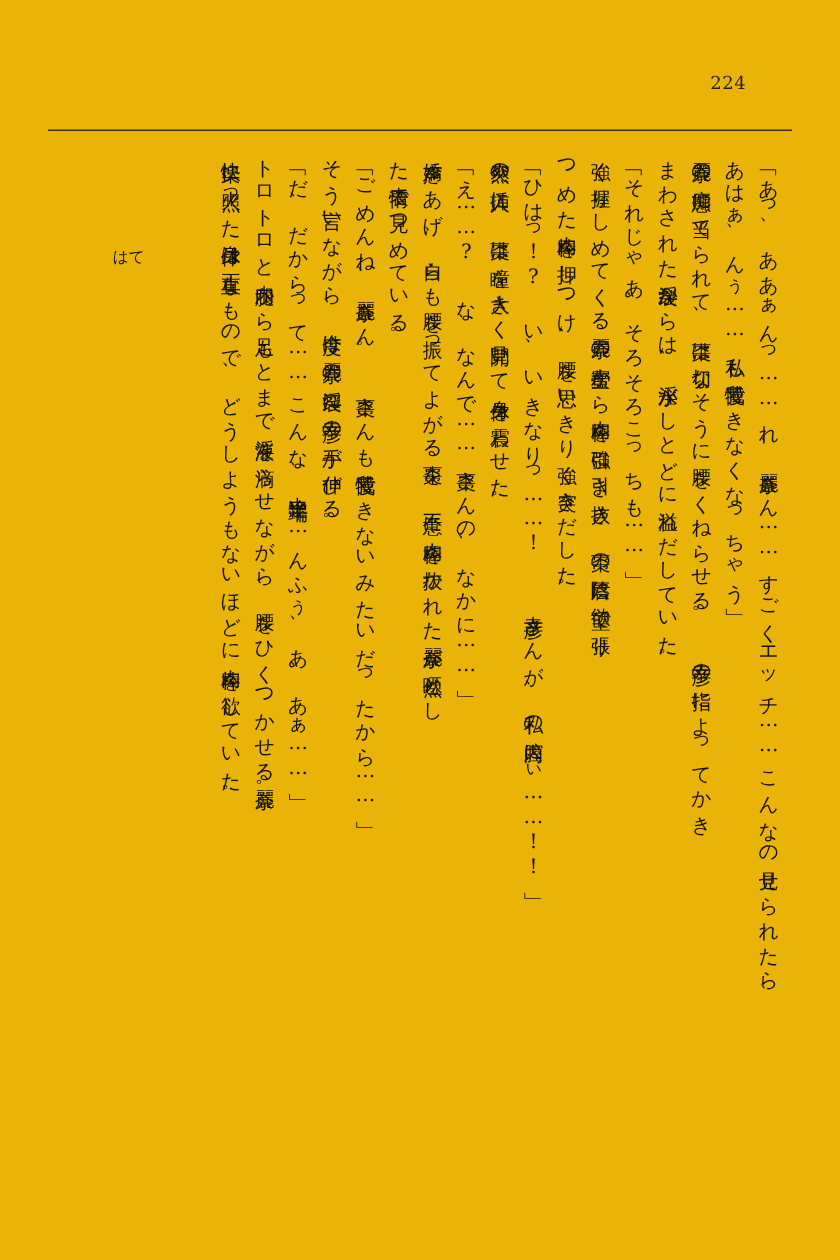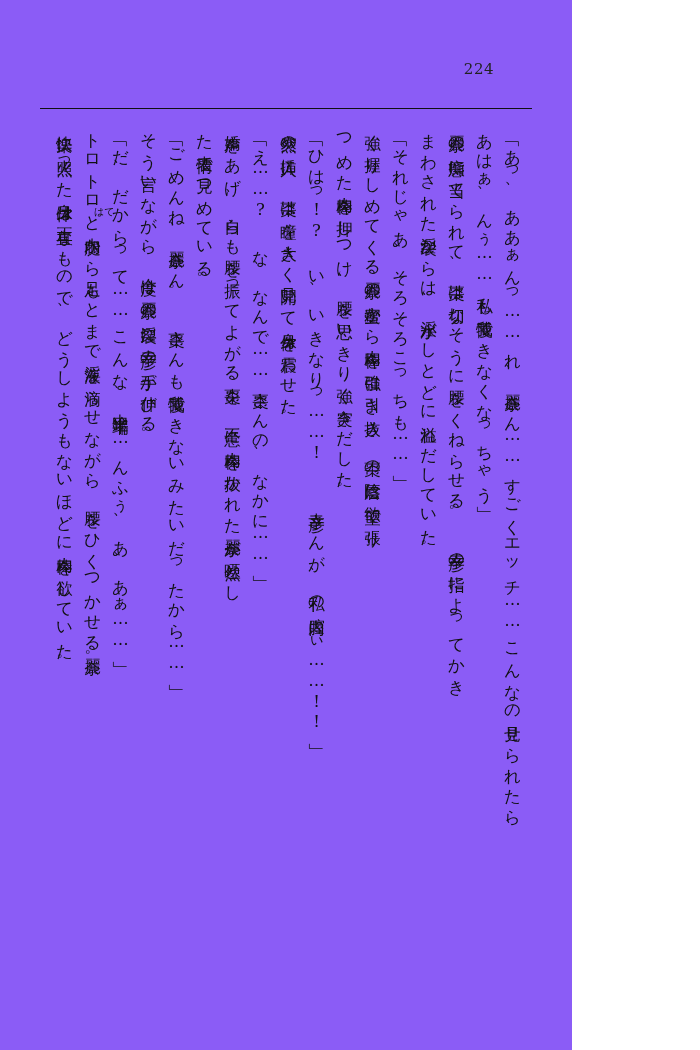--- a/index.html
+++ b/index.html
@@ -6,23 +6,23 @@
     margin: 0;
     padding: 0;
     background: #ffffff;
   }
   body {
     font-family: "DejaVu Serif", "Liberation Serif", serif;
     color: #1a1a1a;
   }
   .page {
     position: relative;
-    width: 572px;
+    width: 700px;
     height: 1050px;
-    background: #8b5cf6;
+    background: #eab308;
     overflow: hidden;
     box-sizing: border-box;
   }
   
   .page-number {
     position: absolute;
     top: 60px;
     right: 78px;
     font-size: 15px;
     letter-spacing: 0.5px;
@@ -64,21 +64,21 @@
     word-break: break-all;
     color: #111;
     font-family: "DejaVu Serif", "Liberation Serif", serif;
   }
   .column.indent {
     padding-top: 14px;
   }
   
   .ruby-note {
     position: absolute;
-    font-size: 10px;
+    font-size: 13px;
     writing-mode: horizontal-tb;
     color: #111;
     letter-spacing: 0;
   }
 </style>
 </head>
 <body>
 
 <div class="page">
 

